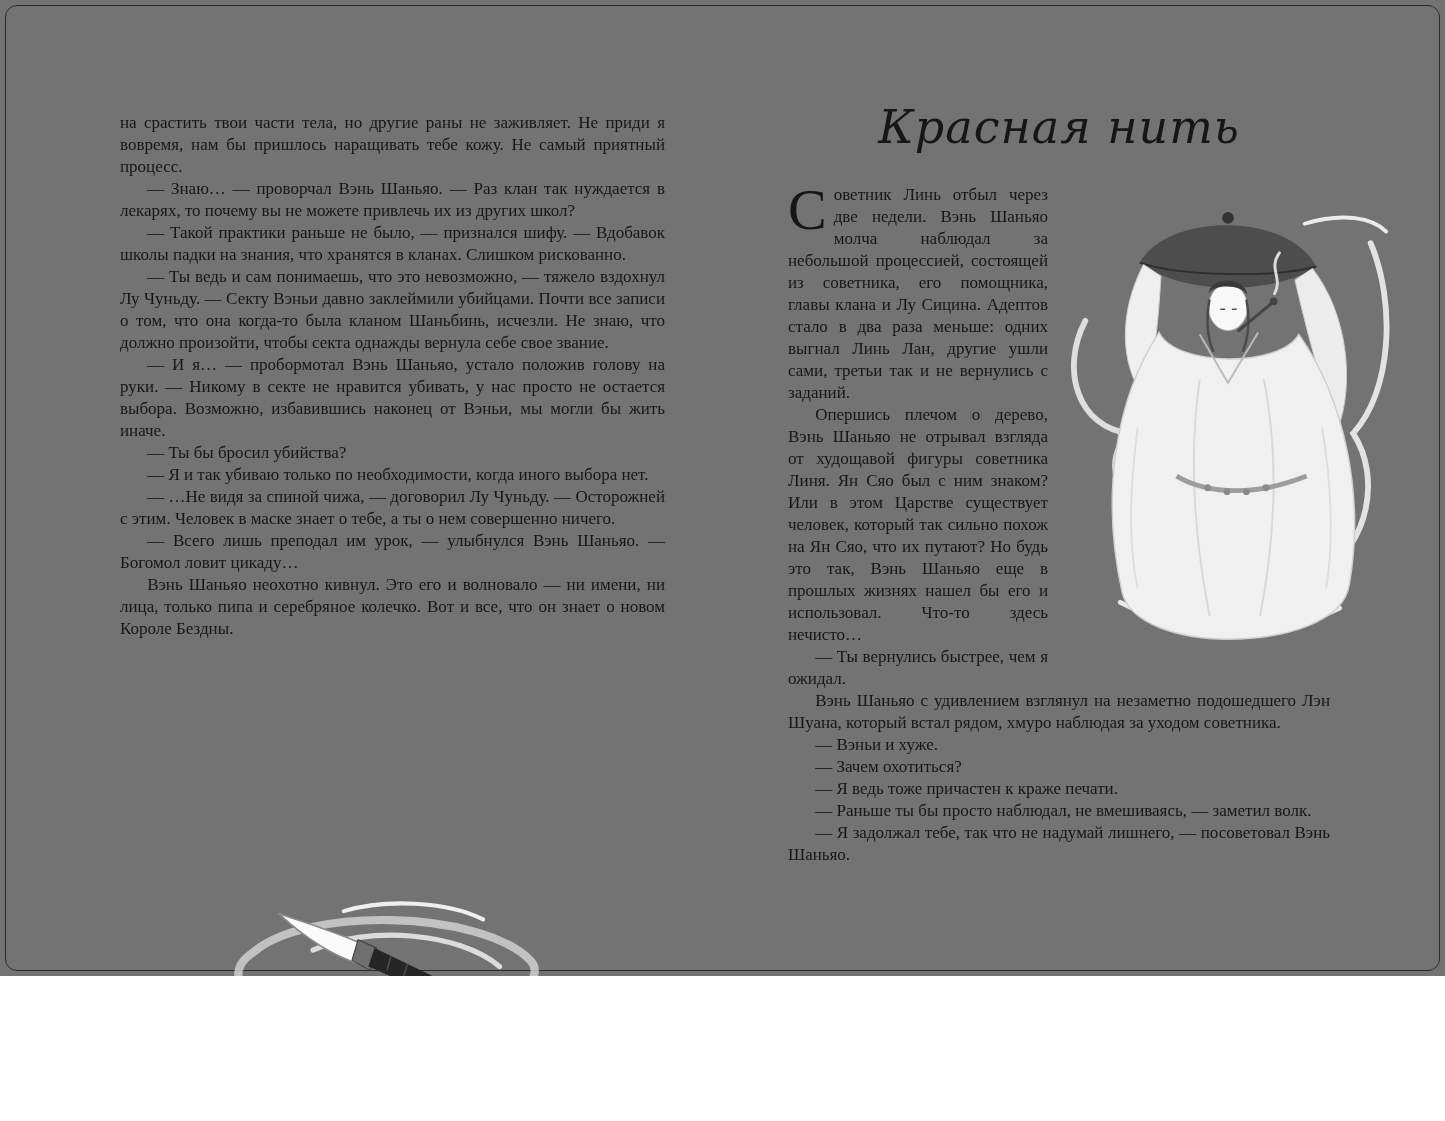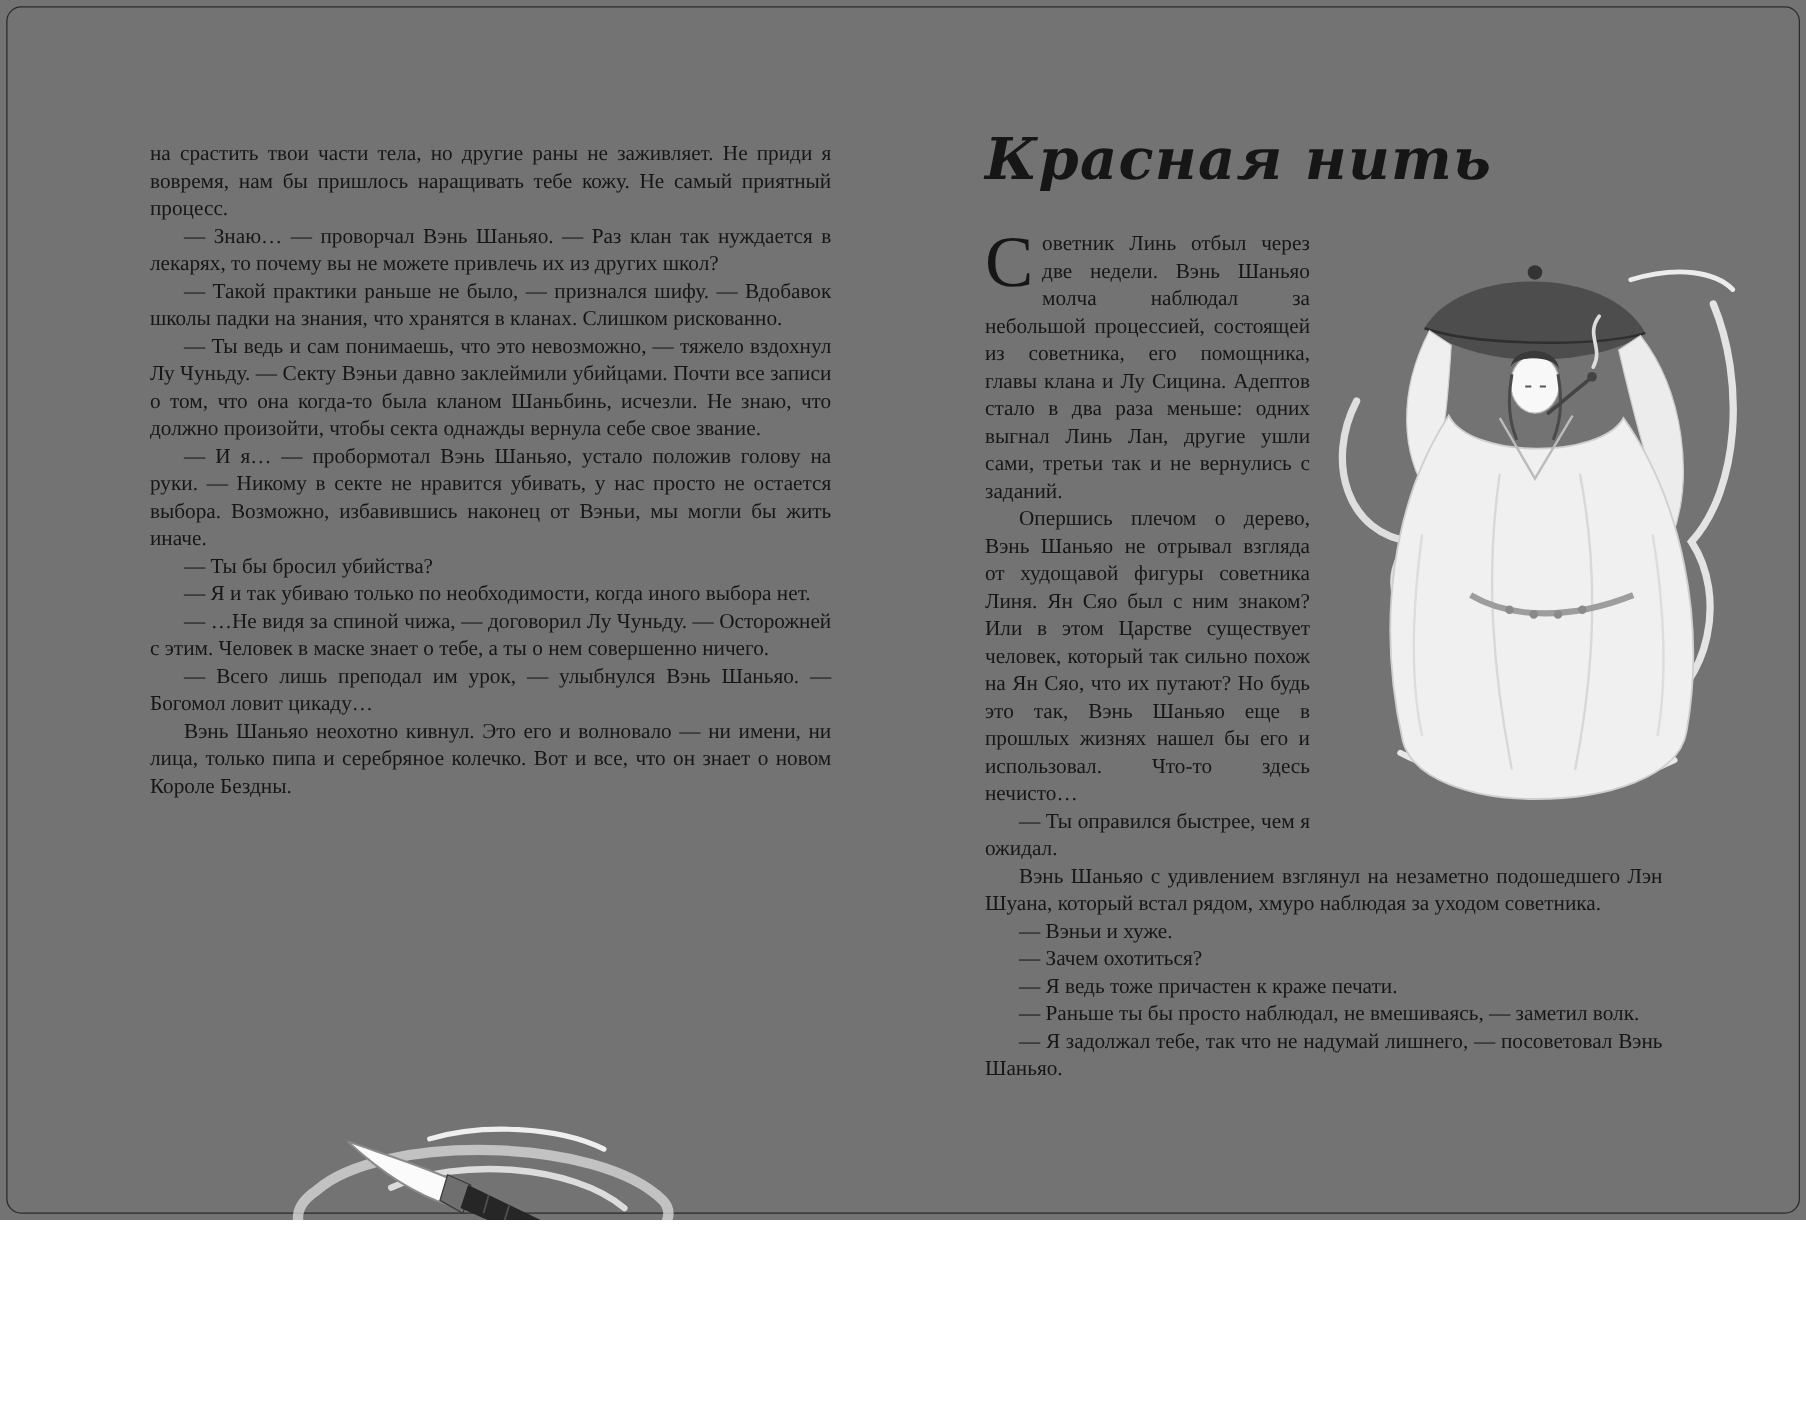--- a/index.html
+++ b/index.html
@@ -34,24 +34,24 @@
     hyphens: auto;
   }
   .page-text p {
     margin: 0;
     text-indent: 1.6em;
   }
   .page-text p.no-indent, .page-text p.opening { text-indent: 0; }
 
   .chapter-title {
     margin: 0 0 30px 0;
-    text-align: left;
+    text-align: center;
     font-family: "DejaVu Serif", serif;
     font-style: italic;
-    font-weight: 700;
+    font-weight: 400;
     font-size: 46px;
     line-height: 54px;
     letter-spacing: 1px;
   }
 
   .dropcap {
     float: left;
     font-size: 58px;
     line-height: 46px;
     padding: 3px 7px 0 0;
@@ -176,21 +176,21 @@
             <circle cx="150" cy="312" r="3.5" fill="#8a8a8a"></circle>
             <circle cx="170" cy="316" r="3.5" fill="#8a8a8a"></circle>
             <circle cx="190" cy="316" r="3.5" fill="#8a8a8a"></circle>
             <circle cx="210" cy="312" r="3.5" fill="#8a8a8a"></circle>
           </g>
         </svg>
       </div>
 
       <p class="opening"><span class="dropcap">С</span><span>оветник Линь отбыл через две недели. Вэнь Шаньяо молча наблюдал за небольшой процессией, состоящей из советника, его помощника, главы клана и Лу Сицина. Адептов стало в два раза меньше: одних выгнал Линь Лан, другие ушли сами, третьи так и не вернулись с заданий.</span></p>
       <p>Опершись плечом о дерево, Вэнь Шаньяо не отрывал взгляда от худощавой фигуры советника Линя. Ян Сяо был с ним знаком? Или в этом Царстве существует человек, который так сильно похож на Ян Сяо, что их путают? Но будь это так, Вэнь Шаньяо еще в прошлых жизнях нашел бы его и использовал. Что-то здесь нечисто…</p>
-      <p>— Ты оправился быстрее, чем я ожидал.</p>
+      <p>— Ты вернулись быстрее, чем я ожидал.</p>
       <p>Вэнь Шаньяо с удивлением взглянул на незаметно подошедшего Лэн Шуана, который встал рядом, хмуро наблюдая за уходом советника.</p>
       <p>— Вэньи и хуже.</p>
       <p>— Зачем охотиться?</p>
       <p>— Я ведь тоже причастен к краже печати.</p>
       <p>— Раньше ты бы просто наблюдал, не вмешиваясь, — заметил волк.</p>
       <p>— Я задолжал тебе, так что не надумай лишнего, — посоветовал Вэнь Шаньяо.</p>
     </div>
 
     <div class="folio">
       <span class="feathers">

